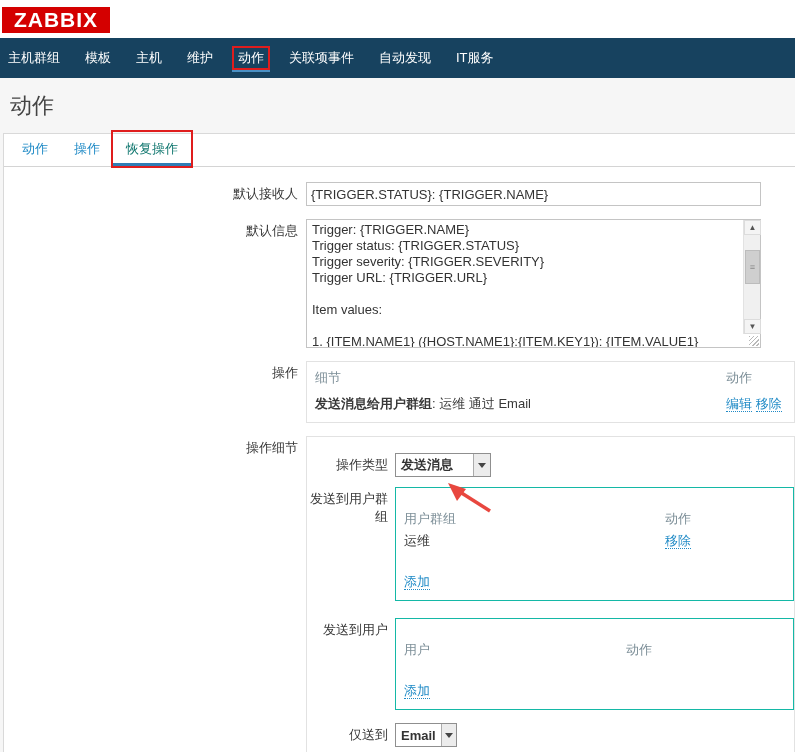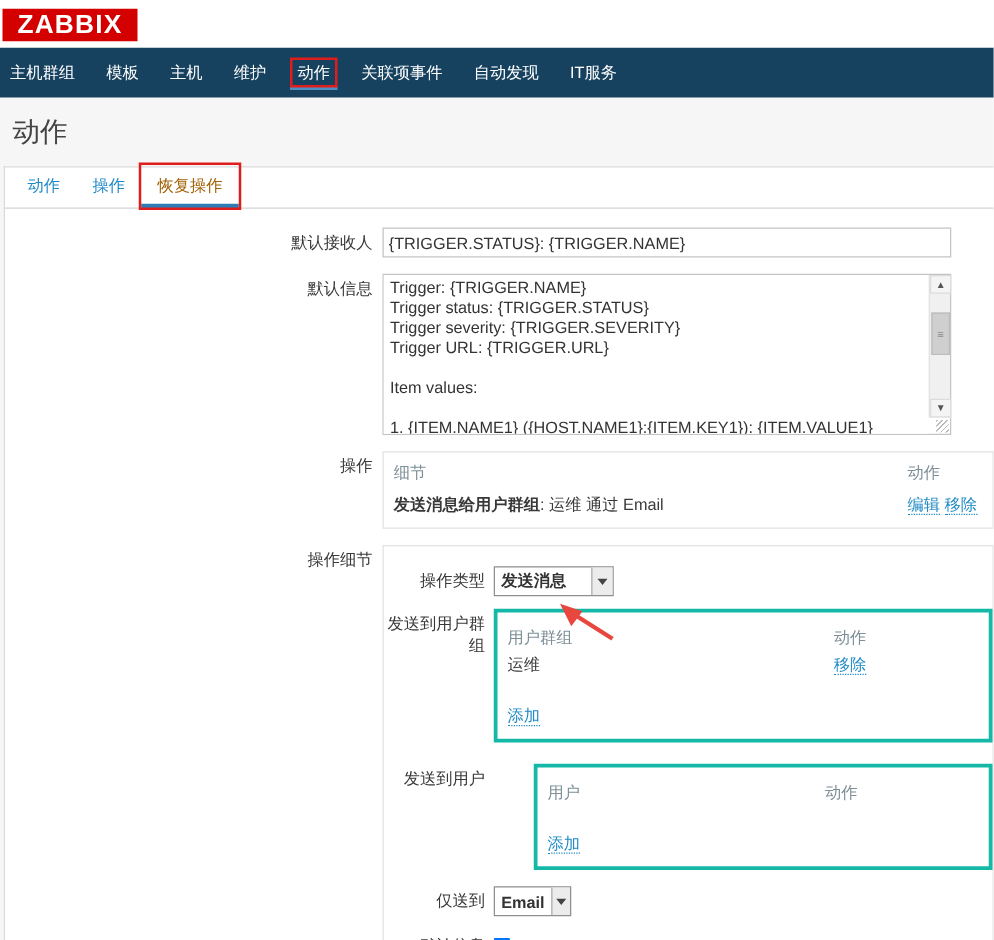--- a/index.html
+++ b/index.html
@@ -27,21 +27,21 @@
   
   .title-band { padding:13px 10px 12px 10px; }
   .page-title { font-size:22px; font-weight:normal; color:#444; }
 
   
   .panel { margin-left:3px; background:#fff; border-left:1px solid #d9d9d9; border-top:1px solid #d9d9d9;
     min-height:636px; }
   .tabstrip { height:33px; border-bottom:1px solid #d4d4d4; padding-left:5px; display:flex; }
   .tab { font-size:13px; line-height:29px; height:33px; padding:0 13px; position:relative; cursor:pointer; }
   .tab-link { color:#1f8ac6; }
-  .tab-active { color:#a16207; border-bottom:4px solid #2e7cb5; }
+  .tab-active { color:#0f766e; border-bottom:4px solid #2e7cb5; }
   .tab .ann-box { inset:-4px -2px -5px -2px; }
 
   
   .form { padding-top:15px; font-size:13px; }
   .frow { display:flex; margin-bottom:13px; }
   .flabel { flex:0 0 302px; text-align:right; padding-right:8px; line-height:24px; color:#383838; }
   .flabel.top { align-self:flex-start; }
 
   .text-input { width:455px; height:24px; border:1px solid #c4c4c4; padding:2px 4px; font-size:13px;
     font-family:"Liberation Sans","DejaVu Sans",sans-serif; color:#333; }
@@ -73,26 +73,26 @@
   .dlabel.top { line-height:18px; padding-top:3px; }
 
   .select { height:24px; border:1px solid #8f8f8f; background:#fff; display:flex; align-items:center;
     cursor:pointer; font-size:13px; color:#333; }
   .select .val { flex:1; padding:0 5px; white-space:nowrap;font-weight:bold; }
   .select-btn { width:17px; height:22px; background:#ececec; border-left:1px solid #ababab;
     display:flex; align-items:center; justify-content:center; }
   .select-arrow { width:0; height:0; border-left:4px solid transparent; border-right:4px solid transparent;
     border-top:5px solid #444; }
 
-  .dtable { flex:1; border:3px solid #14b8a6; padding:9px 0 9px 8px; }
+  .dtable { flex:1; border:1px solid #14b8a6; padding:20px 0 9px 8px; }
   .trow { display:grid; line-height:22px; }
   .cols-g { grid-template-columns:261px auto; }
   .cols-u { grid-template-columns:222px auto; }
   .addrow { margin-top:21px; }
-  .t1 { margin-bottom:17px; } .t2 { margin-bottom:13px;gap:32px; }
+  .t1 { margin-bottom:17px; } .t2 { margin-bottom:13px; }
 
   .cb { width:13px; height:13px; margin-top:5px; cursor:pointer; }
   .inline-links { padding-left:8px; margin-top:13px; }
   .inline-links span { margin-right:8px; }
 
   .arrow-svg { position:absolute; left:440px; top:478px; pointer-events:none; }
 </style>
 </head>
 <body>
 

